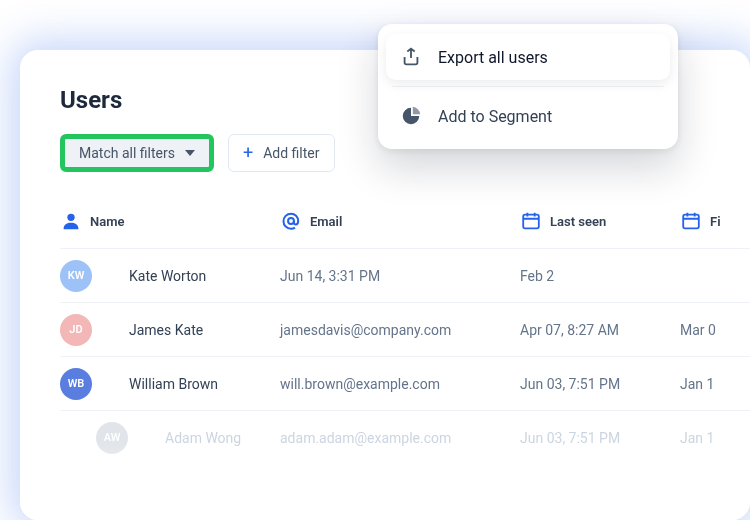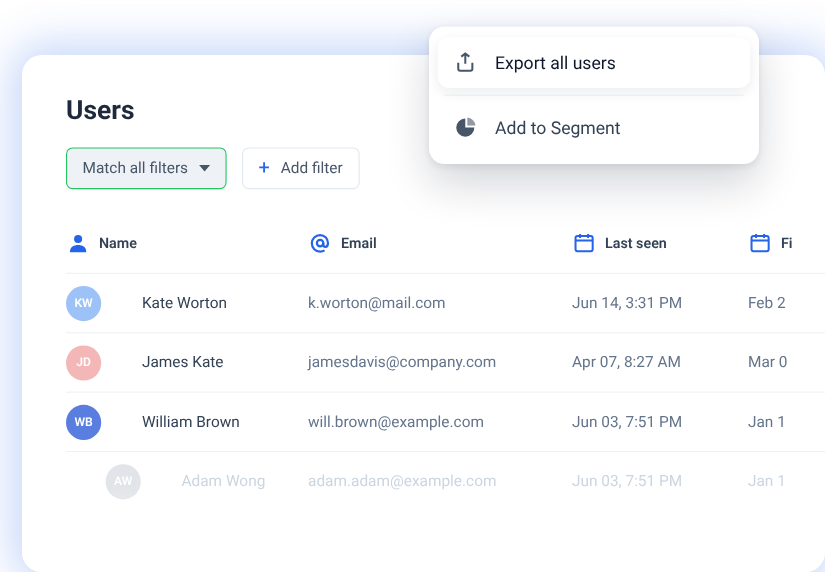--- a/index.html
+++ b/index.html
@@ -3,39 +3,39 @@
 <meta charset="utf-8">
 <style>
   * { box-sizing: border-box; margin: 0; padding: 0; }
   html, body { width: 750px; height: 520px; overflow: hidden; font-family: -apple-system, BlinkMacSystemFont, "Segoe UI", Roboto, sans-serif; background: #fff; }
   .frame { width: 750px; height: 520px; position: relative; }
   .glow { position: absolute; top: 50px; left: 20px; right: 0; bottom: 0; border-radius: 18px; box-shadow: 0 0 40px 10px rgba(37,99,235,0.25); background: #fff; overflow: hidden; }
   .panel { position: absolute; inset: 0; padding: 36px 0 0 40px; }
   .title { font-size: 24px; font-weight: 700; color: #1e293b; margin-bottom: 20px; }
   .filters { display: flex; gap: 14px; margin-bottom: 34px; }
   .pill { display: inline-flex; align-items: center; gap: 10px; height: 38px; padding: 0 14px; border-radius: 6px; font-size: 14px; cursor: pointer; }
-  .pill.match { background: #eef1f5; color: #475569; border: 1px solid #22c55e; }
+  .pill.match { background: #eef1f5; color: #475569; border: 5px solid #22c55e; }
   .pill.add   { background: #fff; color: #475569; border: 1px solid #e2e8f0; }
   .plus { color: #2563eb; font-size: 18px; font-weight: 400; line-height: 1; }
   .caret { width: 0; height: 0; border-left: 5px solid transparent; border-right: 5px solid transparent; border-top: 6px solid #475569; }
   .table { width: 860px; }
   .thead, .trow { display: grid; grid-template-columns: 220px 240px 160px 120px; align-items: center; }
   .thead { height: 30px; margin-bottom: 12px; }
   .th { display: flex; align-items: center; gap: 8px; font-size: 13px; font-weight: 600; color: #334155; }
   .th svg { flex: none; }
   .trow { height: 54px; border-top: 1px solid #eef1f5; }
   .name-cell { display: flex; align-items: center; }
   .avatar { width: 32px; height: 32px; border-radius: 50%; display: flex; align-items: center; justify-content: center; font-size: 11px; font-weight: 600; color: #fff; }
   .td-name { font-size: 14px; color: #334155; margin-left: 37px; }
   .td { font-size: 14px; color: #64748b; }
   .faded .td-name, .faded .td { color: #cbd5e1; }
   .faded .avatar { opacity: 0.55; margin-left: 36px; }
 
   
-  .menu { position: absolute; top: 24px; left: 390px; width: 300px; background: #fff; border-radius: 14px; box-shadow: 0 18px 40px rgba(15,23,42,0.18), 0 2px 6px rgba(15,23,42,0.08); padding: 10px 0; z-index: 10; }
+  .menu { position: absolute; top: 24px; left: 378px; width: 300px; background: #fff; border-radius: 14px; box-shadow: 0 18px 40px rgba(15,23,42,0.18), 0 2px 6px rgba(15,23,42,0.08); padding: 10px 0; z-index: 10; }
   .menu-item { display: flex; align-items: center; gap: 16px; padding: 12px 22px; font-size: 16px; color: #334155; cursor: pointer; }
   .menu-item.active { color: #0f172a; }
   .menu-item.active::before { content:""; position:absolute; left:8px; right:8px; height:46px; border-radius:10px; box-shadow: 0 4px 12px rgba(15,23,42,0.08); background:#fff; z-index:-1; }
   .menu-item.active { position: relative; z-index: 1; }
   .menu-sep { height: 1px; background: #eef1f5; margin: 6px 14px; }
   .icon { width: 22px; height: 22px; flex: none; color: #475569; }
   .icon.blue { color: #2563eb; }
   .fade-bottom { position:absolute; left:0; right:0; bottom:0; height:80px; background: linear-gradient(to bottom, rgba(255,255,255,0), #fff); pointer-events:none; }
 </style>
 </head>
@@ -88,21 +88,20 @@
             <span>Fi</span>
           </div>
         </div>
 
         <div id="rows">
             <div class="trow">
               <div class="name-cell">
                 <div class="avatar" style="background:#9dc2f7">KW</div>
                 <div class="td-name">Kate Worton</div>
               </div>
-              <div class="td">k.worton@mail.com</div>
               <div class="td">Jun 14, 3:31 PM</div>
               <div class="td">Feb 2</div>
             </div>
             <div class="trow">
               <div class="name-cell">
                 <div class="avatar" style="background:#f3b7b7">JD</div>
                 <div class="td-name">James Kate</div>
               </div>
               <div class="td">jamesdavis@company.com</div>
               <div class="td">Apr 07, 8:27 AM</div>

